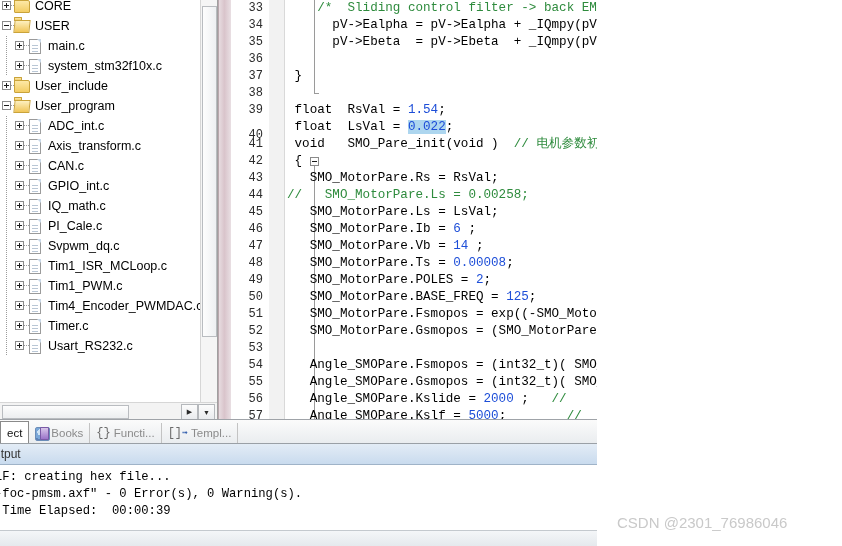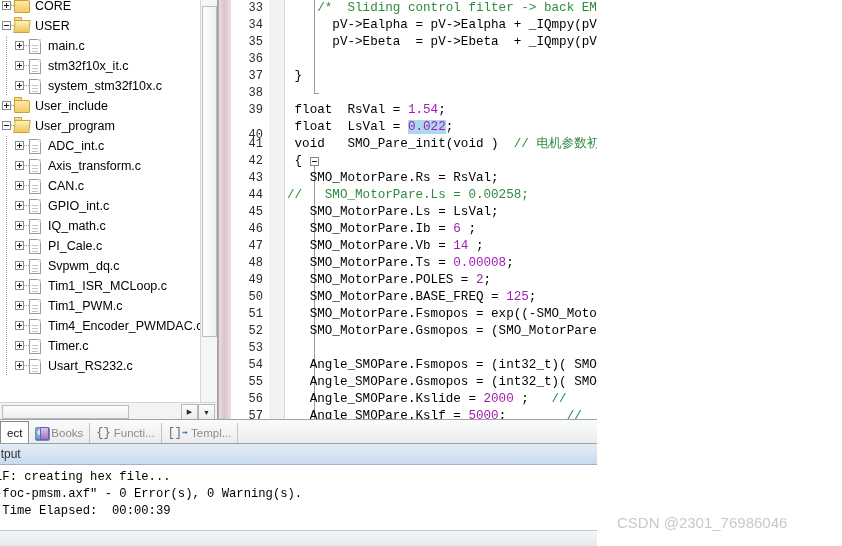--- a/index.html
+++ b/index.html
@@ -199,21 +199,21 @@
     font-size:12px;color:#2b2b2b;
   }
   .codeline{
     position:absolute;left:56px;height:17px;line-height:17px;
     white-space:pre;
     font-family:"Liberation Mono","DejaVu Sans Mono",monospace;
     font-size:12.6px;color:#000000;
     letter-spacing:0px;
   }
   .cmt{color:#2e8b3d;}
-  .num{color:#a21caf;}
+  .num{color:#1d4ed8;}
   .sel{background:#add6ef;}
   
   .foldline{
     position:absolute;left:45px;width:1px;background:#9a9a9a;
   }
   .foldbox{
     position:absolute;left:41px;width:9px;height:9px;
     border:1px solid #8a8a8a;background:#fdfdfd;box-sizing:border-box;
   }
   .foldbox:before{
@@ -321,35 +321,20 @@
             <div class="exp-dash"></div>
           </div>
           <div class="fileicon">
             <div class="page">
               <div class="ln" style="top: 5px;"></div>
               <div class="ln" style="top: 8px;"></div>
               <div class="ln" style="top: 11px;"></div>
             </div>
           </div>
           <span class="tlabel">main.c</span>
-        </div>
-        <div class="tnode">
-          <div class="tw guide"></div>
-          <div class="tw">
-            <div class="expander plus"></div>
-            <div class="exp-dash"></div>
-          </div>
-          <div class="fileicon">
-            <div class="page">
-              <div class="ln" style="top: 5px;"></div>
-              <div class="ln" style="top: 8px;"></div>
-              <div class="ln" style="top: 11px;"></div>
-            </div>
-          </div>
-          <span class="tlabel">stm32f10x_it.c</span>
         </div>
         <div class="tnode">
           <div class="tw guide"></div>
           <div class="tw">
             <div class="expander plus"></div>
             <div class="exp-dash"></div>
           </div>
           <div class="fileicon">
             <div class="page">
               <div class="ln" style="top: 5px;"></div>

